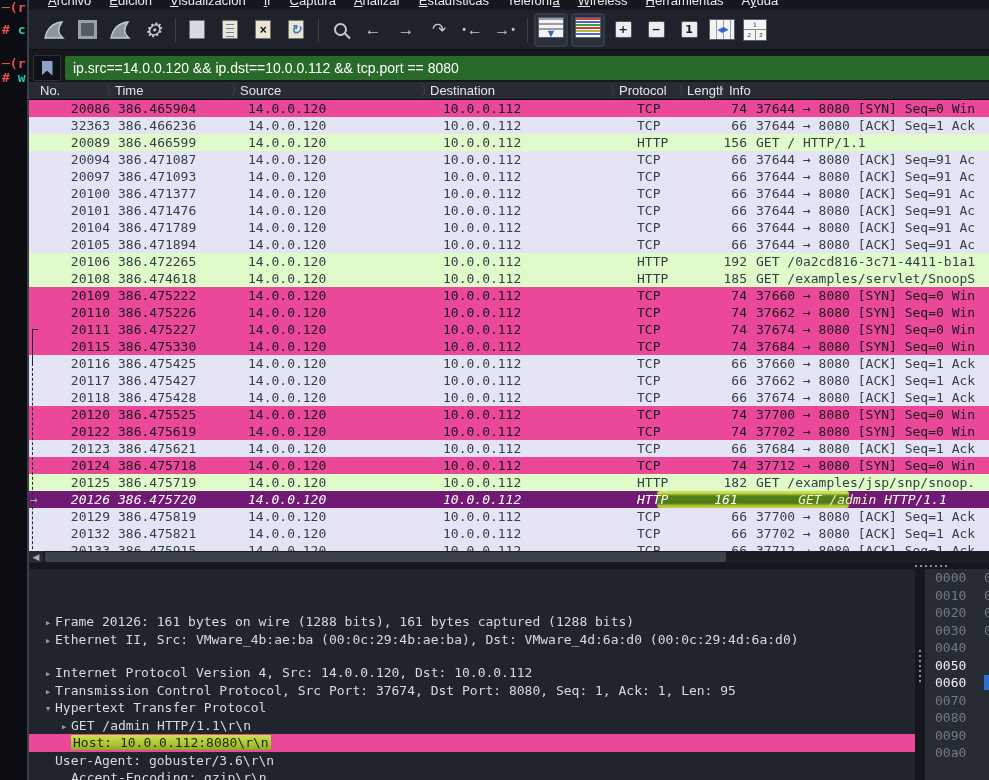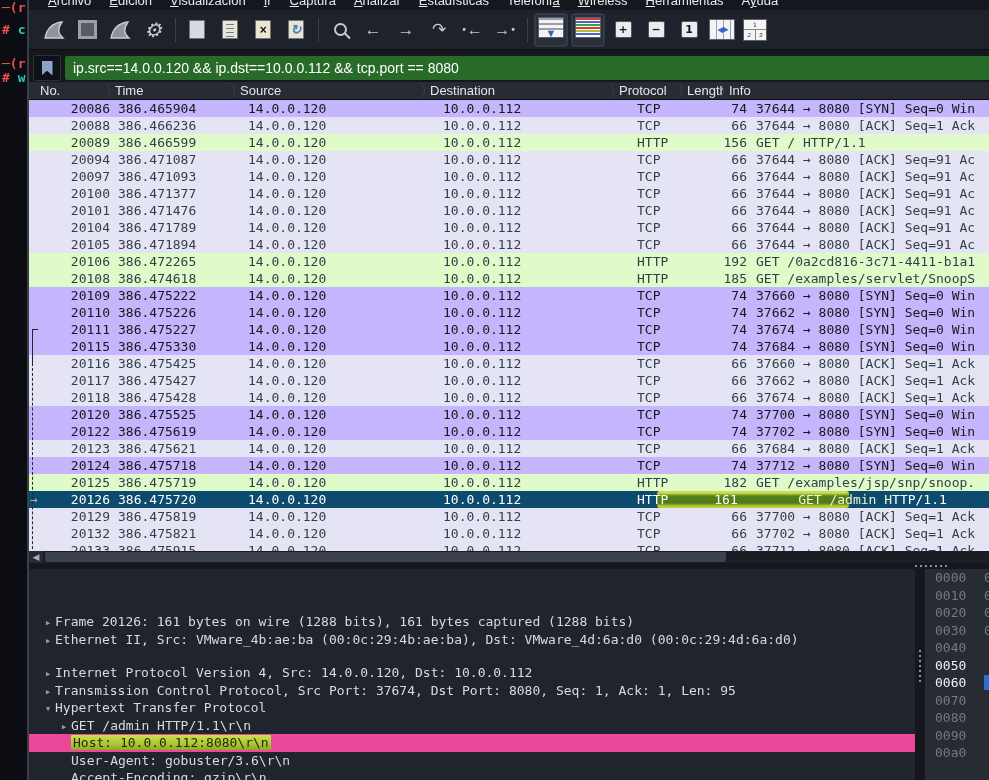--- a/index.html
+++ b/index.html
@@ -76,24 +76,24 @@
         font:13px "DejaVu Sans Mono",monospace;}
   .prow{display:flex;height:17px;line-height:17px;position:relative;}
   .g{width:6px;flex:none;}
   .cno{width:75px;text-align:right;padding-right:3px;flex:none;position:relative;}
   .ct{width:125px;padding-left:5px;flex:none;position:relative;}
   .cs{width:190px;padding-left:5px;flex:none;position:relative;}
   .cd{width:189px;padding-left:5px;flex:none;position:relative;}
   .cp{width:68px;padding-left:5px;flex:none;position:relative;}
   .cl{width:42px;text-align:right;padding-right:4px;flex:none;position:relative;}
   .ci{flex:1;padding-left:5px;white-space:pre;overflow:hidden;position:relative;}
-  .r-gray{background:#c4b5fd;color:#17191d;align-items:center;}
+  .r-gray{background:#ec4899;color:#17191d;align-items:center;}
   .r-lav{background:#e5e4f5;color:#333f47;}
   .r-green{background:#e0fbca;color:#333f47;}
-  .r-sel{background:#0c4a6e;color:#fff;}
+  .r-sel{background:#701a75;color:#fff;font-style:italic;}
   .marker{position:absolute;left:628px;width:192px;top:0;height:17px;border-radius:3px;
           background:linear-gradient(180deg,#ccdc49 0,#d2e04e 2px,#54811c 5px,#4e7a18 12px,#b9c837 15px,#c3d13e 17px);}
   .r-sel .cl,.r-sel .ci{color:#fff;text-align:center;}
   .hl-txt{color:#f1f6cd;}
   
   .rel-seg{position:absolute;width:0;}
   .rel-solid{border-left:1px solid #23272e;}
   .rel-dash{border-left:1px dashed #23272e;}
   .rel-tick{position:absolute;height:1px;background:#23272e;}
   .rel-arrow{position:absolute;color:#a9aeb8;font:13px "DejaVu Sans Mono",monospace;line-height:17px;}
@@ -257,21 +257,21 @@
           <div class="cno">20086</div>
           <div class="ct">386.465904</div>
           <div class="cs">14.0.0.120</div>
           <div class="cd">10.0.0.112</div>
           <div class="cp">TCP</div>
           <div class="cl">74</div>
           <div class="ci">37644 → 8080 [SYN] Seq=0 Win</div>
         </div>
         <div class="prow r-lav">
           <div class="g"></div>
-          <div class="cno">20088</div>
+          <div class="cno">32363</div>
           <div class="ct">386.466236</div>
           <div class="cs">14.0.0.120</div>
           <div class="cd">10.0.0.112</div>
           <div class="cp">TCP</div>
           <div class="cl">66</div>
           <div class="ci">37644 → 8080 [ACK] Seq=1 Ack</div>
         </div>
         <div class="prow r-green">
           <div class="g"></div>
           <div class="cno">20089</div>
@@ -542,21 +542,21 @@
 
     <div class="lower">
       <div class="details" id="details">
           <div class="drow" style="padding-left: 12px; margin-top: 44px;"><span class="darr">▸</span><span>Frame 20126: 161 bytes on wire (1288 bits), 161 bytes captured (1288 bits)</span></div>
           <div class="drow" style="padding-left: 12px;"><span class="darr">▸</span><span>Ethernet II, Src: VMware_4b:ae:ba (00:0c:29:4b:ae:ba), Dst: VMware_4d:6a:d0 (00:0c:29:4d:6a:d0)</span></div>
           <div class="drow" style="padding-left: 12px; margin-top: 16px;"><span class="darr">▸</span><span>Internet Protocol Version 4, Src: 14.0.0.120, Dst: 10.0.0.112</span></div>
           <div class="drow" style="padding-left: 12px;"><span class="darr">▸</span><span>Transmission Control Protocol, Src Port: 37674, Dst Port: 8080, Seq: 1, Ack: 1, Len: 95</span></div>
           <div class="drow" style="padding-left: 12px;"><span class="darr">▾</span><span>Hypertext Transfer Protocol</span></div>
           <div class="drow" style="padding-left: 28px;"><span class="darr">▸</span><span>GET /admin HTTP/1.1\r\n</span></div>
           <div class="drow d-sel" style="padding-left: 28px;"><span class="darr"></span><span class="hl-host">Host: 10.0.0.112:8080\r\n</span></div>
-          <div class="drow" style="padding-left: 28px;"><span class="darr"></span><span>User-Agent: gobuster/3.6\r\n</span></div>
+          <div class="drow" style="padding-left: 12px;"><span class="darr"></span><span>User-Agent: gobuster/3.6\r\n</span></div>
           <div class="drow" style="padding-left: 28px;"><span class="darr"></span><span>Accept-Encoding: gzip\r\n</span></div>
           <div class="drow" style="padding-left: 28px;"><span class="darr"></span><span>\r\n</span></div>
           <div class="drow" style="padding-left: 28px;"><span class="darr"></span><span class="d-link">[Response in frame: 20166]</span></div>
           <div class="drow" style="padding-left: 28px;"><span class="darr"></span><span class="d-link">[Full request URI: http://10.0.0.112:8080/admin]</span></div>
         </div>
       <div class="vsplit">
         <div class="dots-v"></div>
       </div>
       <div class="hexpane" id="hexpane">
           <div class="hrow">0000<span class="sliver">0</span></div>

